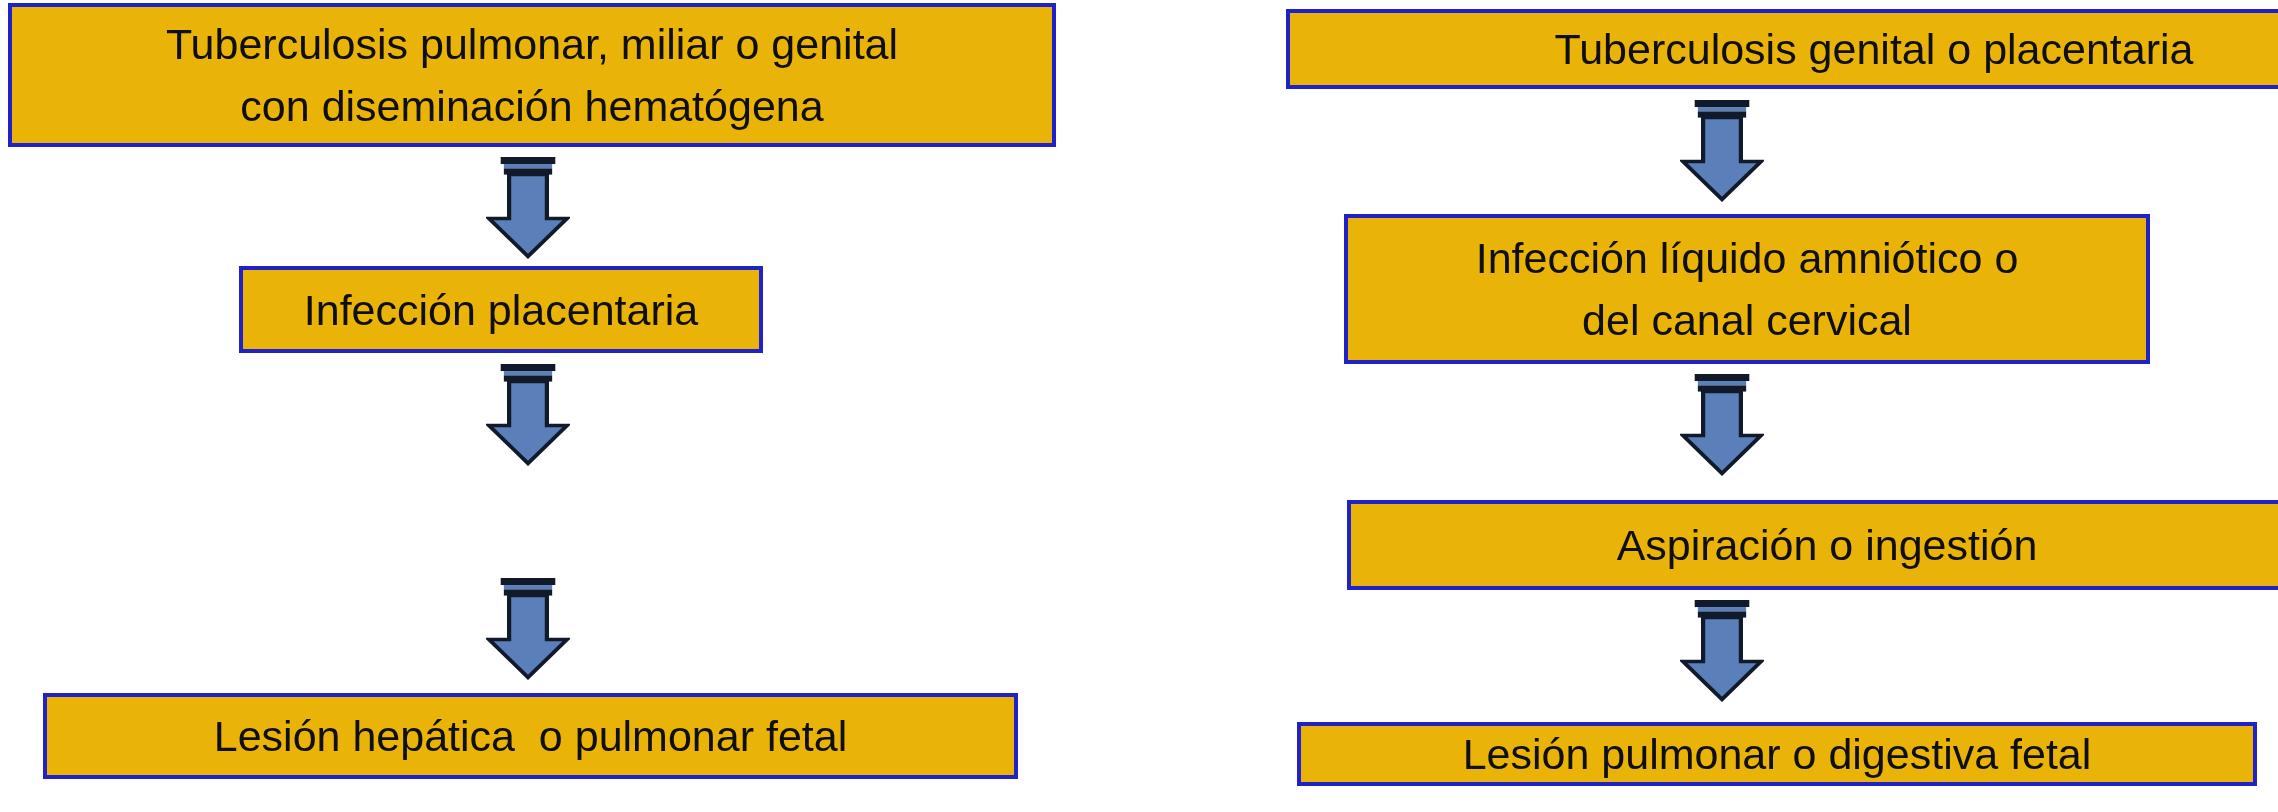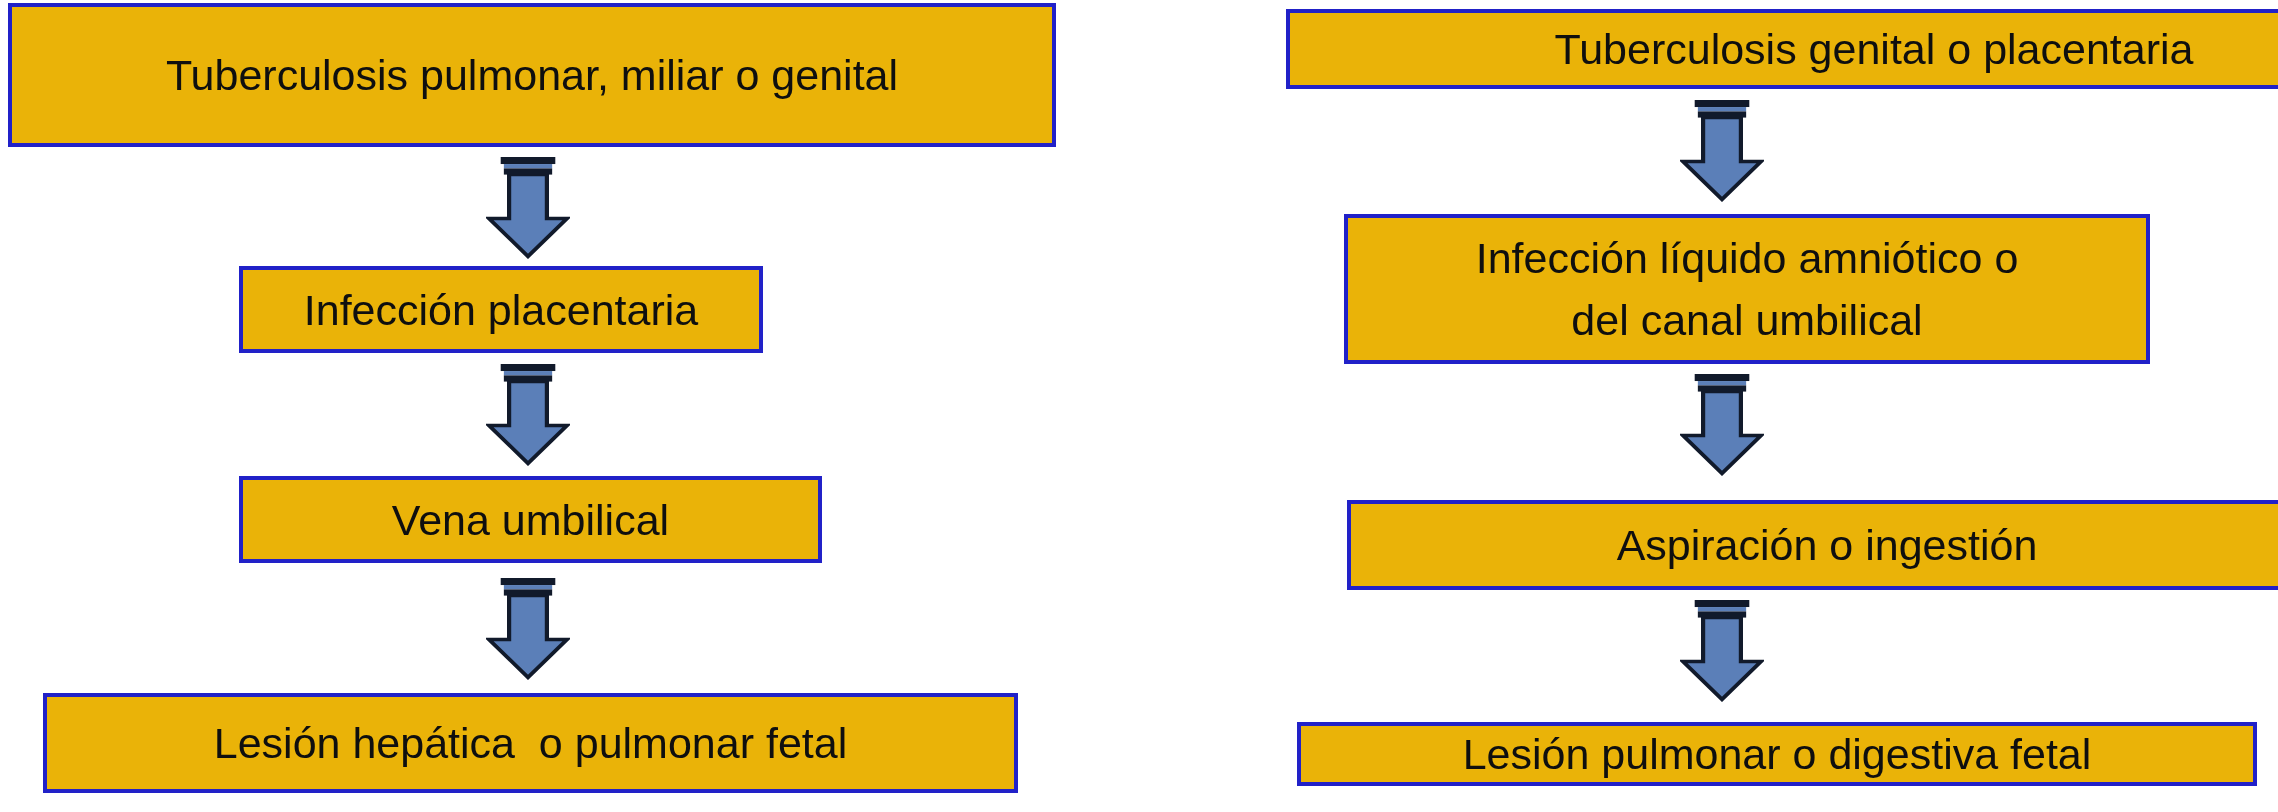--- a/index.html
+++ b/index.html
@@ -34,20 +34,21 @@
   }
   .arrow svg{display:block;width:100%;height:100%;}
 </style>
 </head>
 <body>
 
 <div id="stage">
 
   <div class="box" style="left:8px;top:3px;width:1048px;height:144px;">
     <span class="line">Tuberculosis pulmonar, miliar o genital</span>
+    <span class="line">con diseminación hematógena</span>
   </div>
 
   <div class="arrow" style="left:486px;top:157px;">
     <svg viewBox="0 0 80 116" preserveAspectRatio="none" aria-hidden="true">
       <path d="M22,20 H58 V70 H77 L40,113 L3,70 H22 Z" fill="#5b7fb8" stroke="#111a2b" stroke-width="4" stroke-linejoin="miter"></path>
       <rect x="14" y="0" width="52" height="8" fill="#111a2b"></rect>
       <rect x="17" y="8" width="46" height="5" fill="#5b7fb8"></rect>
       <rect x="17" y="13" width="46" height="7" fill="#111a2b"></rect>
     </svg>
   </div>
@@ -58,53 +59,50 @@
 
   <div class="arrow" style="left:486px;top:364px;">
     <svg viewBox="0 0 80 116" preserveAspectRatio="none" aria-hidden="true">
       <path d="M22,20 H58 V70 H77 L40,113 L3,70 H22 Z" fill="#5b7fb8" stroke="#111a2b" stroke-width="4" stroke-linejoin="miter"></path>
       <rect x="14" y="0" width="52" height="8" fill="#111a2b"></rect>
       <rect x="17" y="8" width="46" height="5" fill="#5b7fb8"></rect>
       <rect x="17" y="13" width="46" height="7" fill="#111a2b"></rect>
     </svg>
   </div>
 
-  <div class="box" style="left:239px;top:476px;width:583px;height:87px;">
-    <span class="line">Vena umbilical</span>
-  </div>
 
   <div class="arrow" style="left:486px;top:578px;">
     <svg viewBox="0 0 80 116" preserveAspectRatio="none" aria-hidden="true">
       <path d="M22,20 H58 V70 H77 L40,113 L3,70 H22 Z" fill="#5b7fb8" stroke="#111a2b" stroke-width="4" stroke-linejoin="miter"></path>
       <rect x="14" y="0" width="52" height="8" fill="#111a2b"></rect>
       <rect x="17" y="8" width="46" height="5" fill="#5b7fb8"></rect>
       <rect x="17" y="13" width="46" height="7" fill="#111a2b"></rect>
     </svg>
   </div>
 
-  <div class="box" style="left:43px;top:693px;width:975px;height:100px;">
+  <div class="box" style="left:43px;top:693px;width:975px;height:86px;">
     <span class="line">Lesión hepática  o pulmonar fetal</span>
   </div>
 
   <div class="box" style="left:1286px;top:9px;width:1176px;height:80px;">
     <span class="line">Tuberculosis genital o placentaria</span>
   </div>
 
   <div class="arrow" style="left:1680px;top:100px;">
     <svg viewBox="0 0 80 116" preserveAspectRatio="none" aria-hidden="true">
       <path d="M22,20 H58 V70 H77 L40,113 L3,70 H22 Z" fill="#5b7fb8" stroke="#111a2b" stroke-width="4" stroke-linejoin="miter"></path>
       <rect x="14" y="0" width="52" height="8" fill="#111a2b"></rect>
       <rect x="17" y="8" width="46" height="5" fill="#5b7fb8"></rect>
       <rect x="17" y="13" width="46" height="7" fill="#111a2b"></rect>
     </svg>
   </div>
 
   <div class="box" style="left:1344px;top:214px;width:806px;height:150px;align-items:center;">
     <span class="line">Infección líquido amniótico o</span>
-    <span class="line">del canal umbilical</span>
+    <span class="line">del canal cervical</span>
   </div>
 
   <div class="arrow" style="left:1680px;top:374px;">
     <svg viewBox="0 0 80 116" preserveAspectRatio="none" aria-hidden="true">
       <path d="M22,20 H58 V70 H77 L40,113 L3,70 H22 Z" fill="#5b7fb8" stroke="#111a2b" stroke-width="4" stroke-linejoin="miter"></path>
       <rect x="14" y="0" width="52" height="8" fill="#111a2b"></rect>
       <rect x="17" y="8" width="46" height="5" fill="#5b7fb8"></rect>
       <rect x="17" y="13" width="46" height="7" fill="#111a2b"></rect>
     </svg>
   </div>

